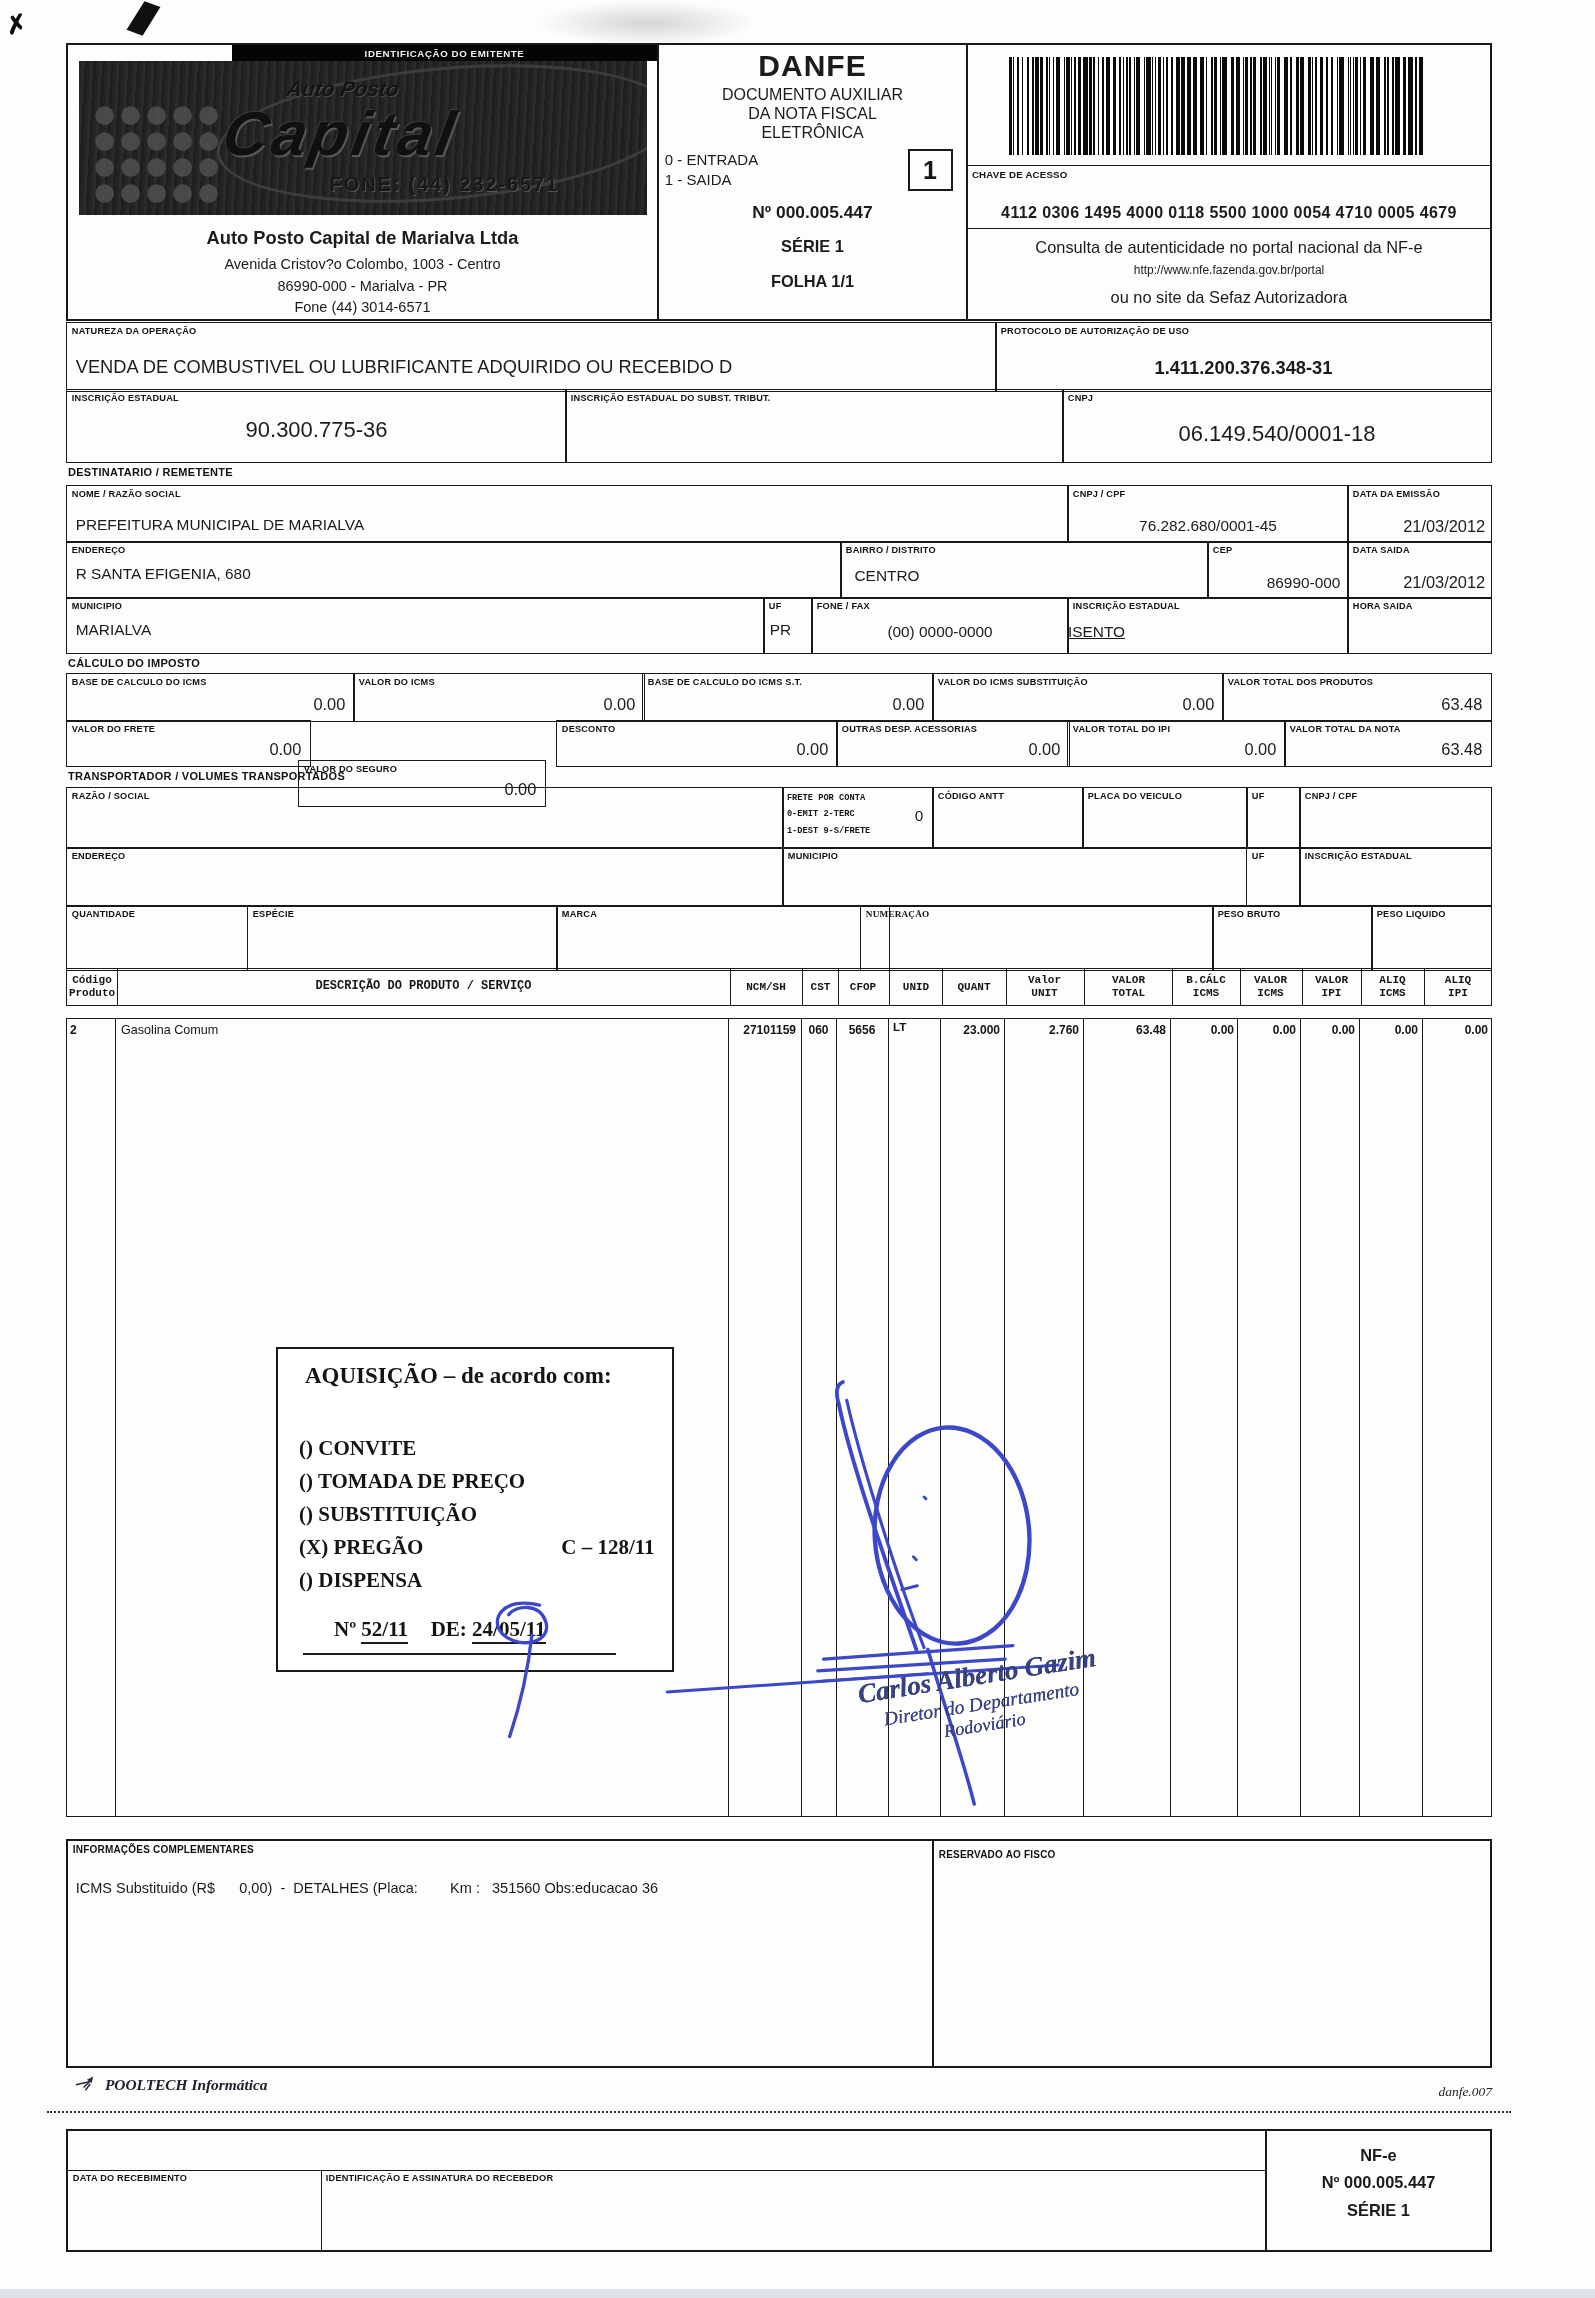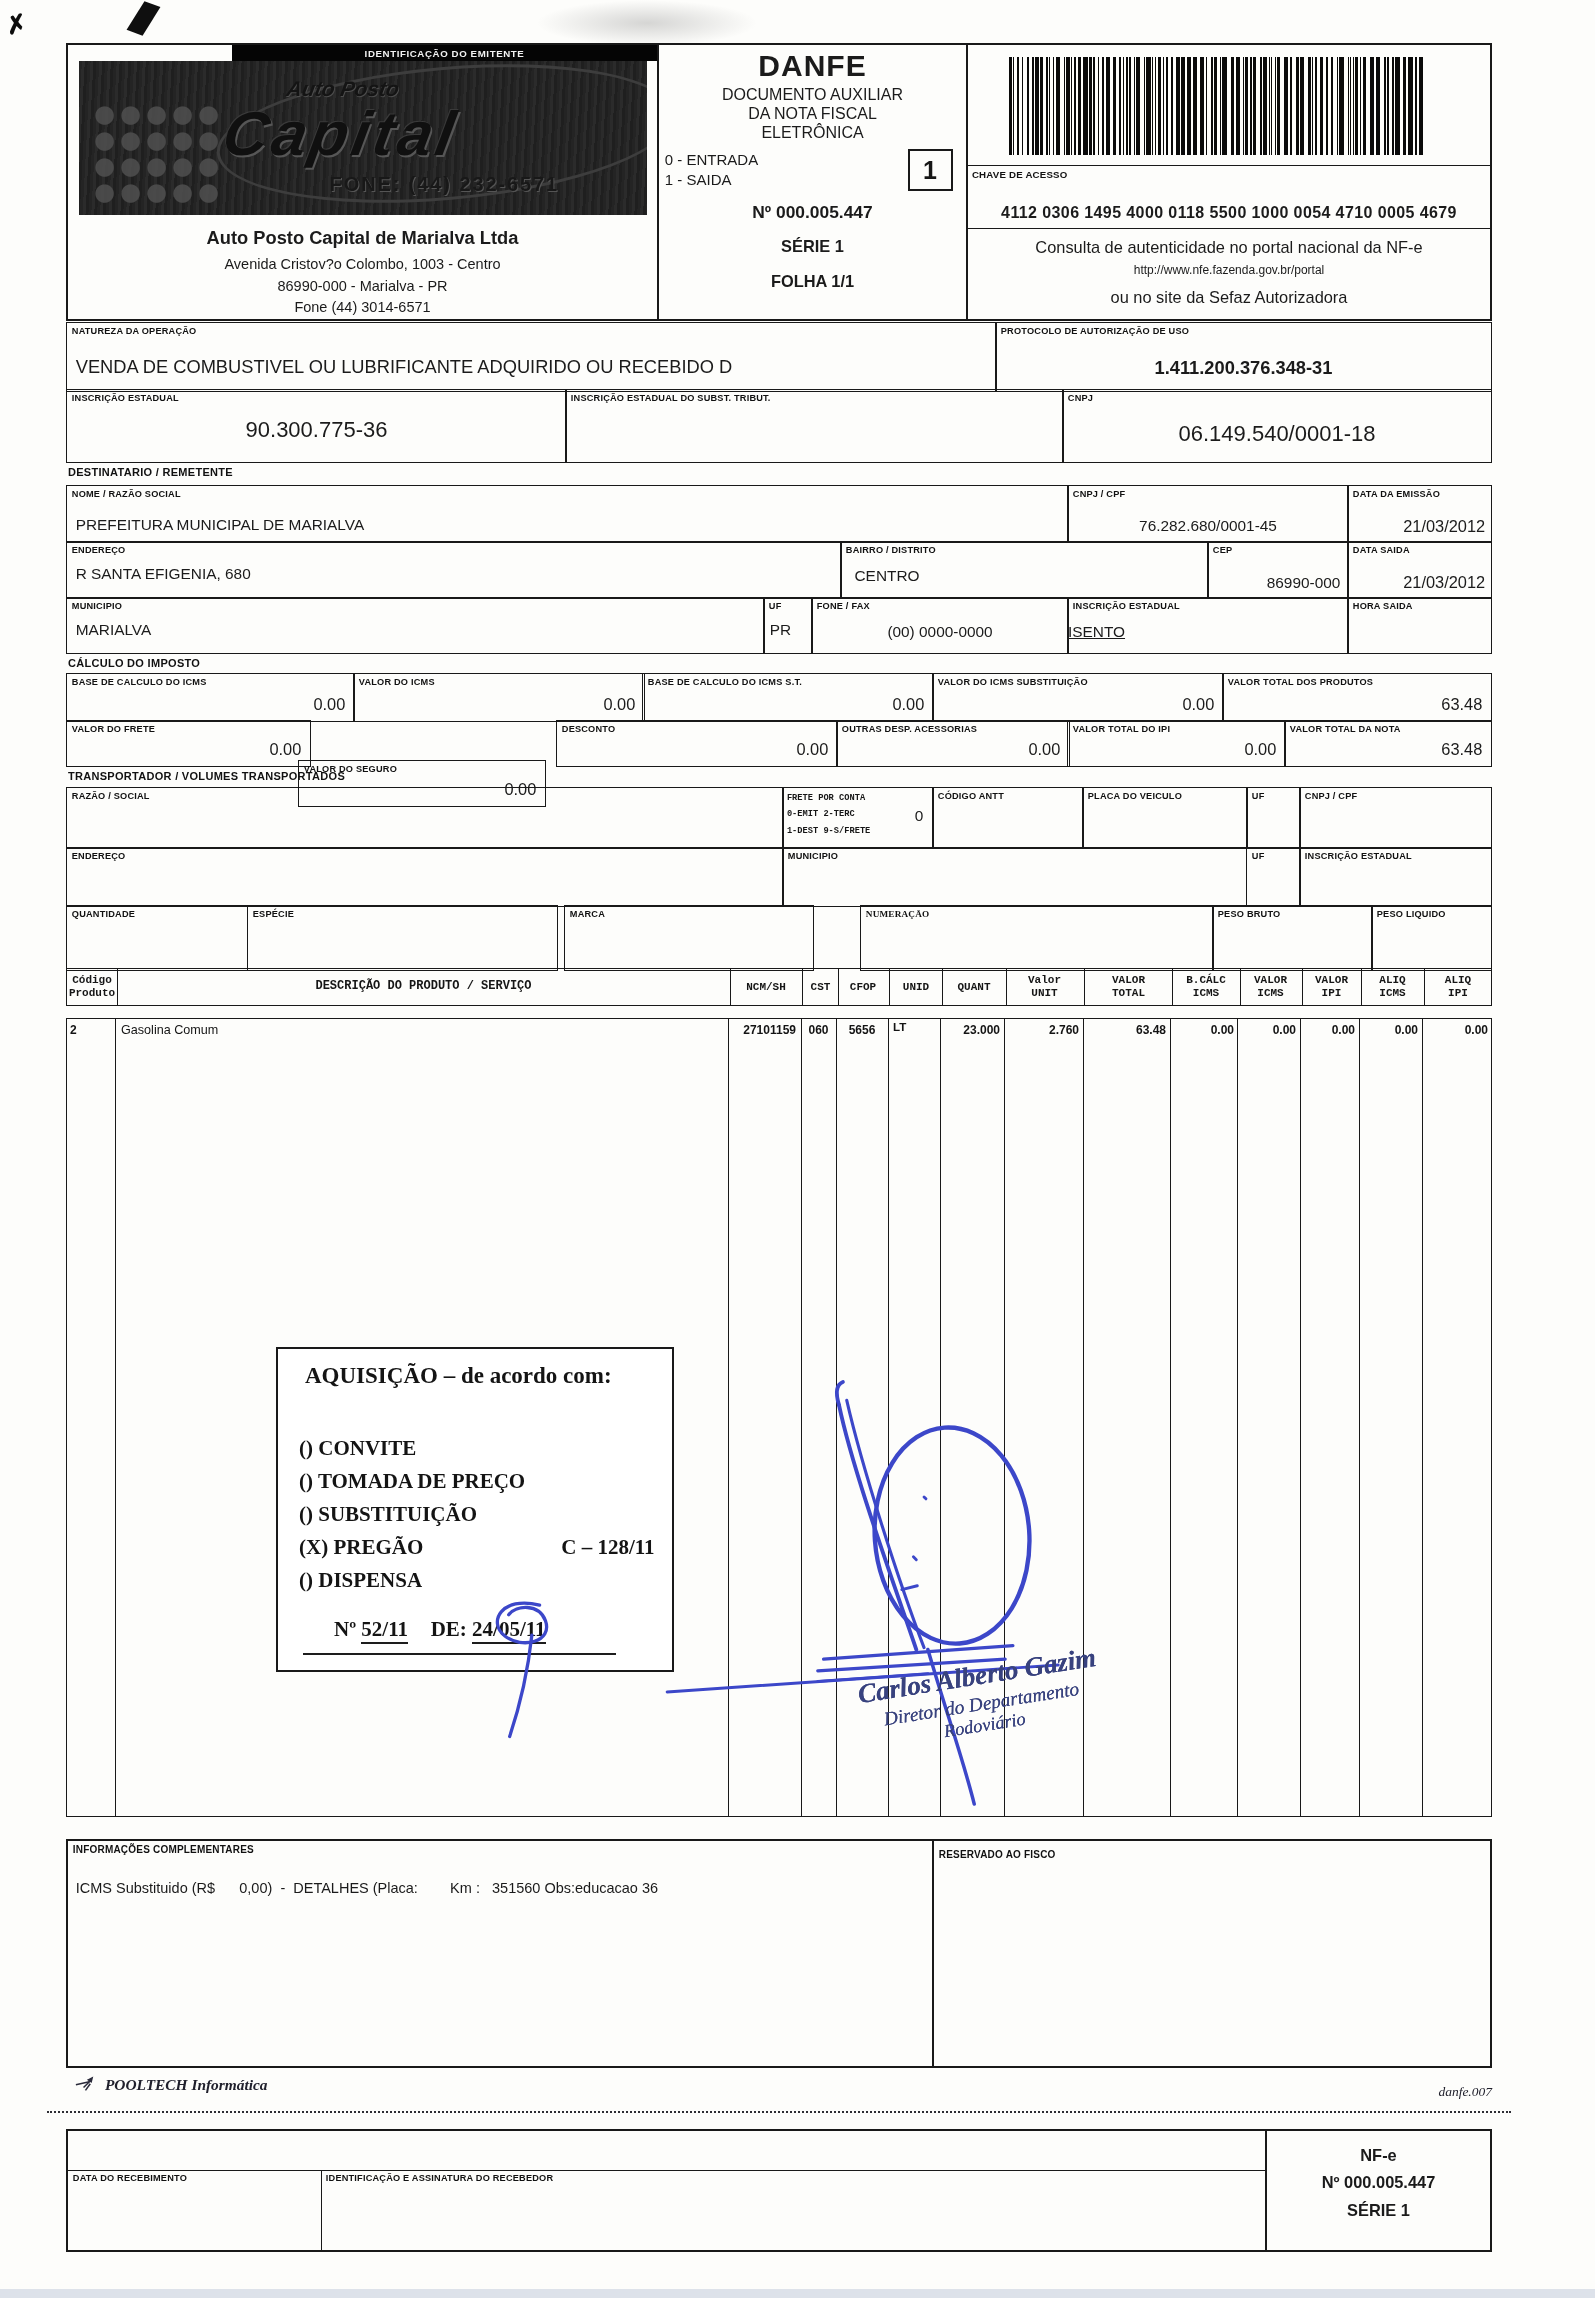--- a/index.html
+++ b/index.html
@@ -246,21 +246,21 @@
     <div class="c" style="left:1233px;top:847px;width:193px;height:60px;">
       <span class="lab">INSCRIÇÃO ESTADUAL</span>
     </div>
 
     <div class="c" style="left:0;top:905px;width:182px;height:66px;">
       <span class="lab">QUANTIDADE</span>
     </div>
     <div class="c" style="left:181px;top:905px;width:311px;height:66px;">
       <span class="lab">ESPÉCIE</span>
     </div>
-    <div class="c" style="left:490px;top:905px;width:250px;height:66px;margin-left:8px;">
+    <div class="c" style="left:490px;top:905px;width:334px;height:66px;">
       <span class="lab">MARCA</span>
     </div>
     <div class="c" style="left:794px;top:905px;width:354px;height:66px;font-family:Liberation Serif, serif;">
       <span class="lab">NUMERAÇÃO</span>
     </div>
     <div class="c" style="left:1146px;top:905px;width:161px;height:66px;">
       <span class="lab">PESO BRUTO</span>
     </div>
     <div class="c" style="left:1305px;top:905px;width:121px;height:66px;">
       <span class="lab">PESO LIQUIDO</span>

